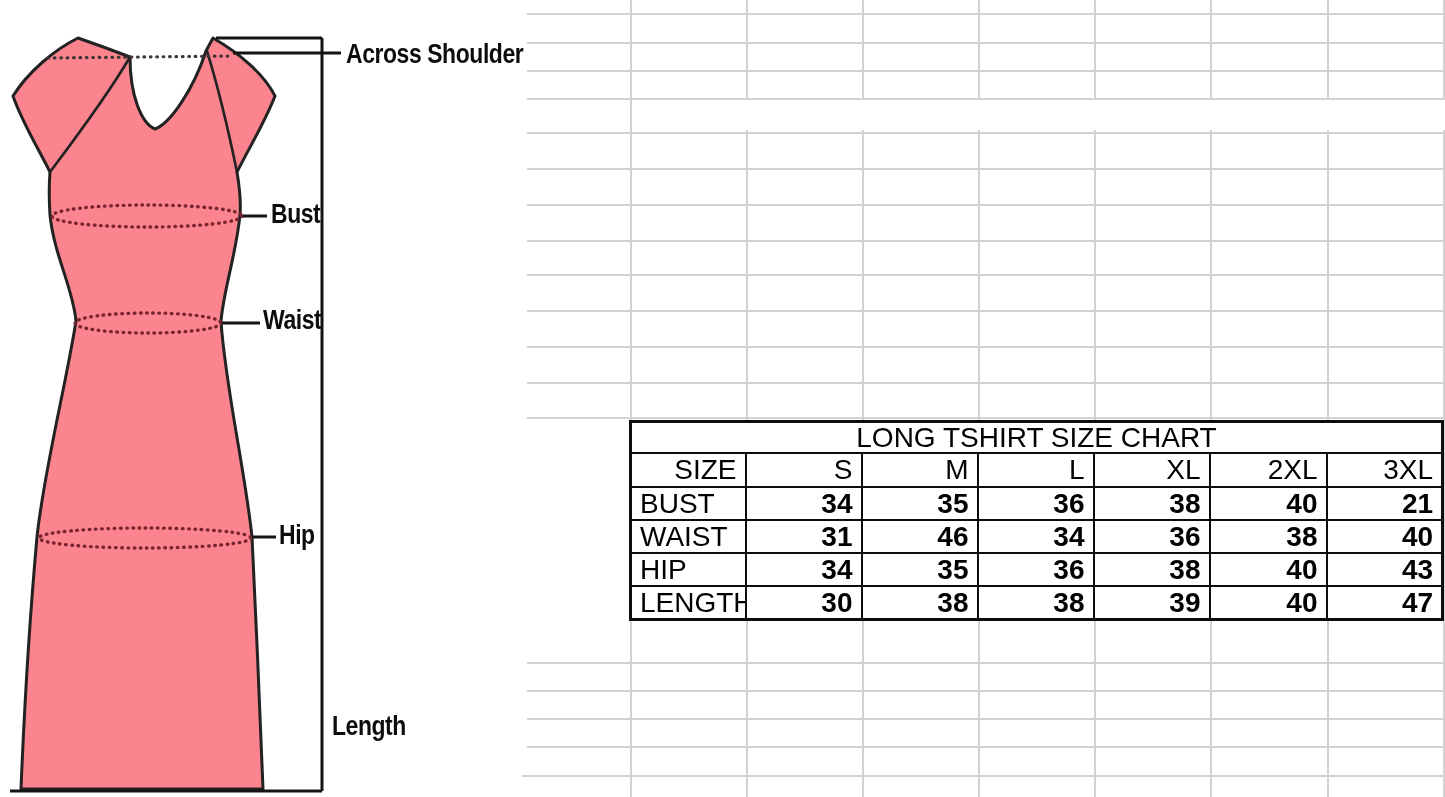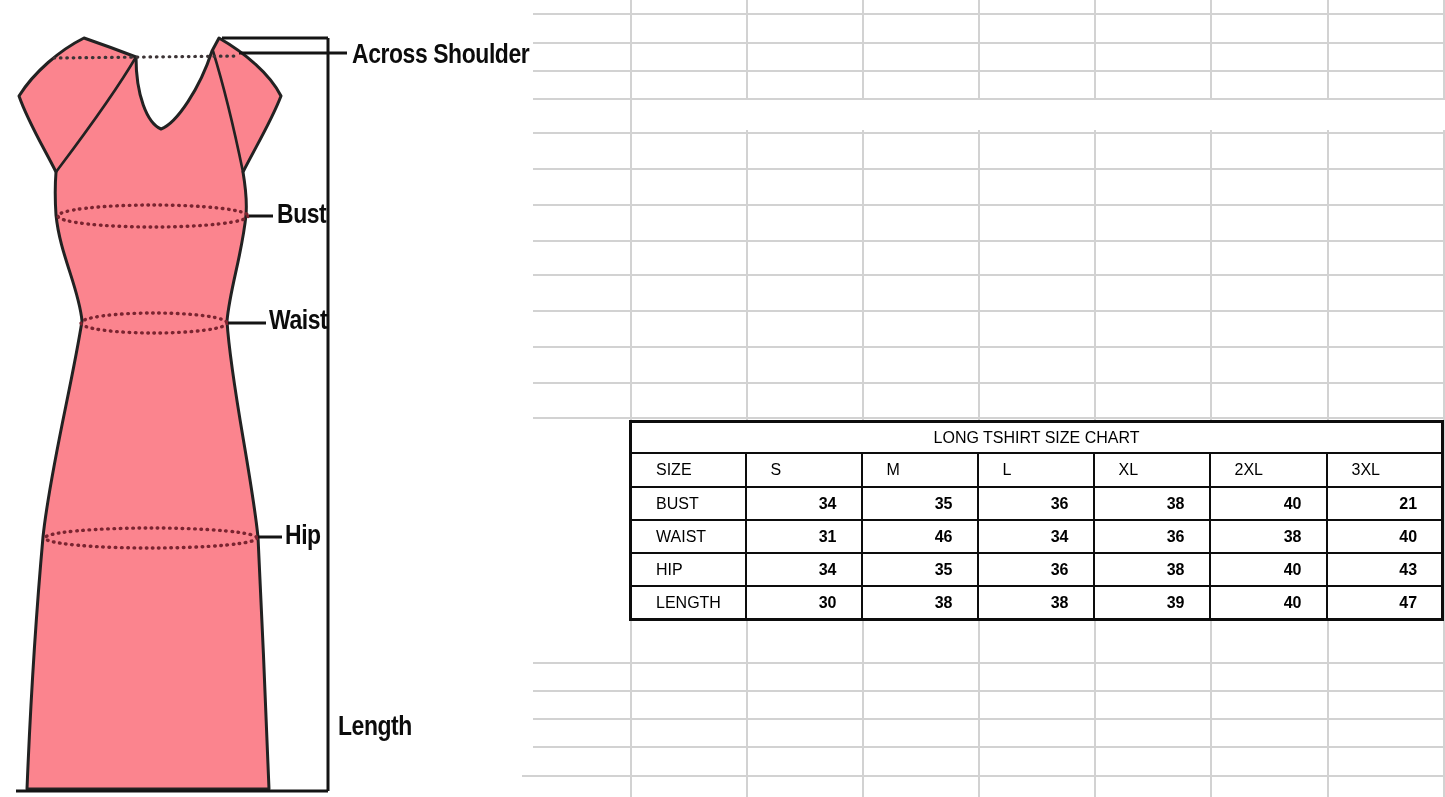--- a/index.html
+++ b/index.html
@@ -27,32 +27,32 @@
     background:#ffffff;z-index:2;
   }
   
   #size-chart{position:absolute;left:629px;top:420px;z-index:3;background:#ffffff;}
   #size-chart table{
     border-collapse:collapse;table-layout:fixed;width:814px;
     border:3px solid var(--table-border);
   }
   #size-chart td{
     border:2px solid var(--table-border);
-    font-size:16px;line-height:1;color:#000;
-    padding:0 24px;white-space:nowrap;overflow:hidden;
+    font-size:28px;line-height:1;color:#000;
+    padding:0 8px;white-space:nowrap;overflow:hidden;
     vertical-align:middle;background:#fff;
   }
   tr.title-row td{height:29px;text-align:center;padding:0;}
-  tr.header-row td{height:32px;text-align:left;padding-left:5px;}
+  tr.header-row td{height:32px;text-align:right;padding-left:5px;}
   tr.data-row td{height:31px;}
   td.lbl{text-align:left;padding-left:5px;}
   td.num{text-align:right;padding-right:9px;font-weight:bold;}
   
   #dress-panel{
-    position:absolute;left:10px;top:0;width:523px;height:773px;
+    position:absolute;left:4px;top:0;width:523px;height:773px;
     background:#ffffff;z-index:4;
   }
   #dress-svg{position:absolute;left:0;top:0;}
   .dress-body{fill:var(--dress-fill);stroke:var(--dress-outline);stroke-width:3;stroke-linejoin:round;}
   .seam{fill:none;stroke:var(--dress-outline);stroke-width:2.6;stroke-linecap:round;}
   .dots{fill:none;stroke:var(--dot-color);stroke-width:3.4;stroke-linecap:round;stroke-dasharray:0.6 5.6;}
   .dots-shoulder{fill:none;stroke:#3c3436;stroke-width:3.2;stroke-linecap:round;stroke-dasharray:0.6 5.8;}
   .measure-line{fill:none;stroke:var(--line-color);stroke-width:3;stroke-linecap:butt;}
   .diagram-label{
     position:absolute;font-weight:bold;font-size:27px;line-height:1;color:#0c0c0c;

